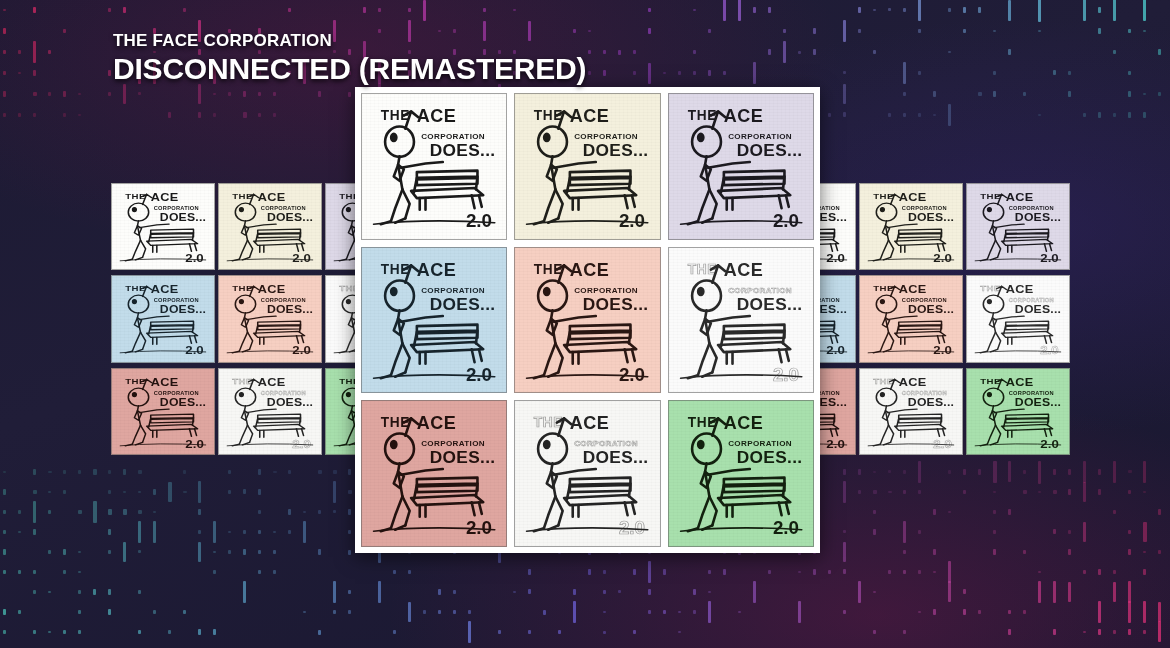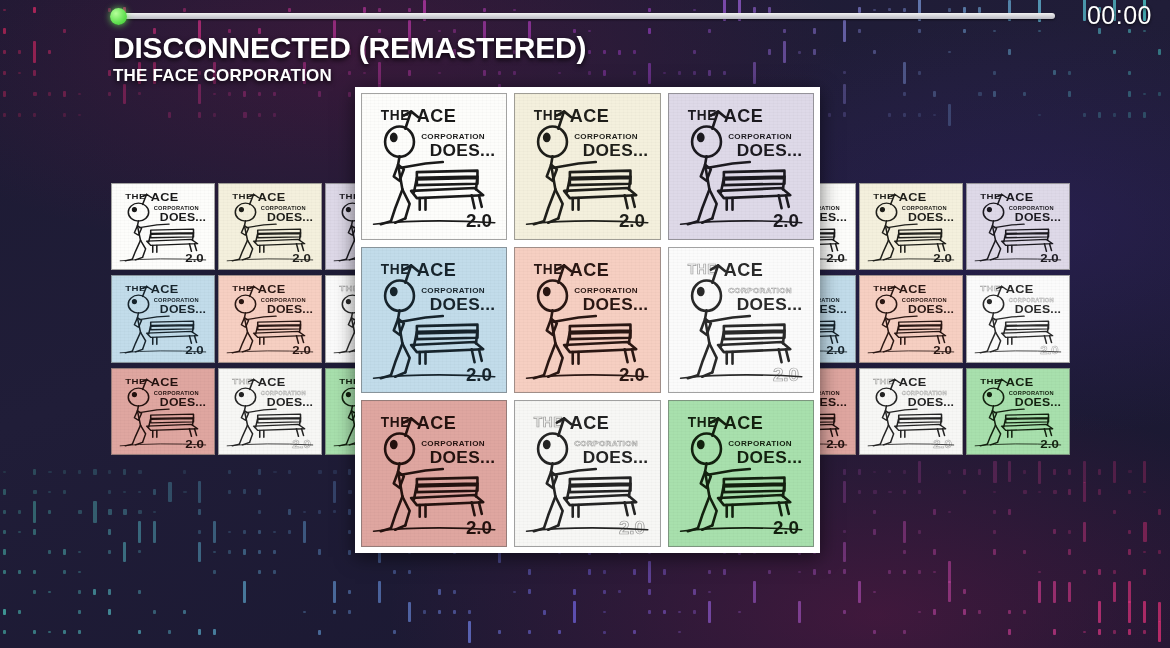--- a/index.html
+++ b/index.html
@@ -2231,24 +2231,19 @@
       <path d="M38 58 L36 68 M80 57 L79 66"></path>
 
       <path d="M8 90 Q45 86 92 89" stroke-width="1.08"></path>
     </g>
   </svg>
           <div class="grain"></div>
         </div>
       </div>
   </div>
 
-  <div id="progress-row">
-    <div id="progress-track"></div>
-    <div id="progress-knob"></div>
-    <div id="time-display">00:00</div>
+
+  <div id="meta">
+    <div id="song-artist">THE FACE CORPORATION</div>
+    <div id="song-title">DISCONNECTED (REMASTERED)</div>
   </div>
 
-  <div id="meta">
-    <div id="song-title">DISCONNECTED (REMASTERED)</div>
-    <div id="song-artist">THE FACE CORPORATION</div>
-  </div>
-
 </div>
 
 </body></html>

